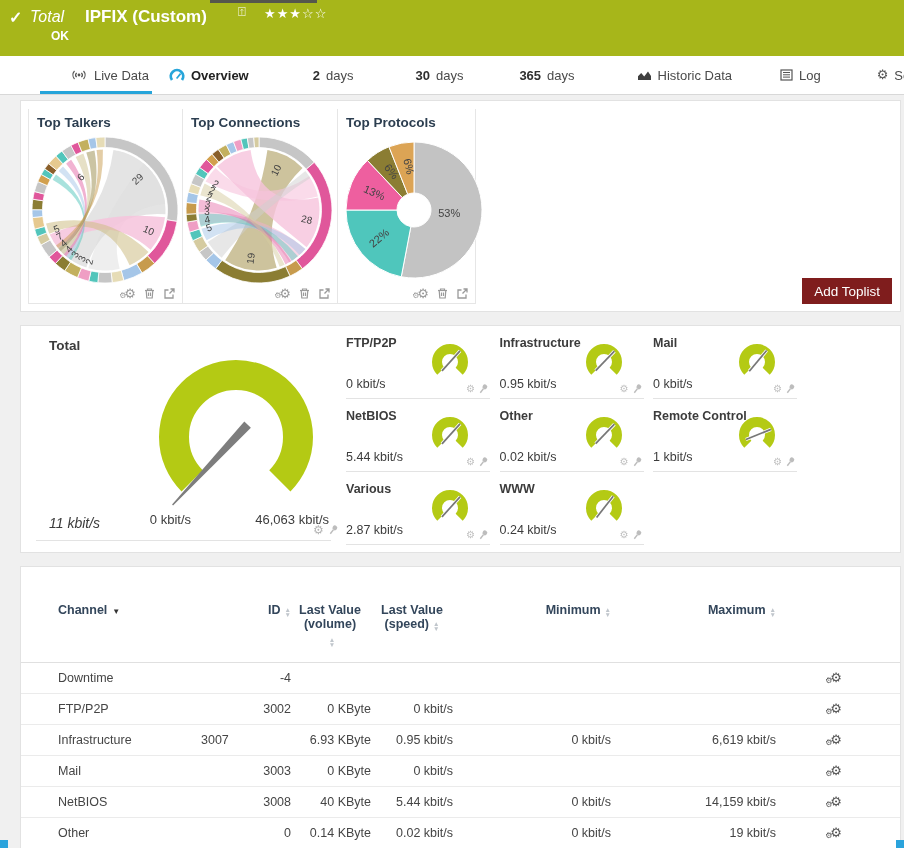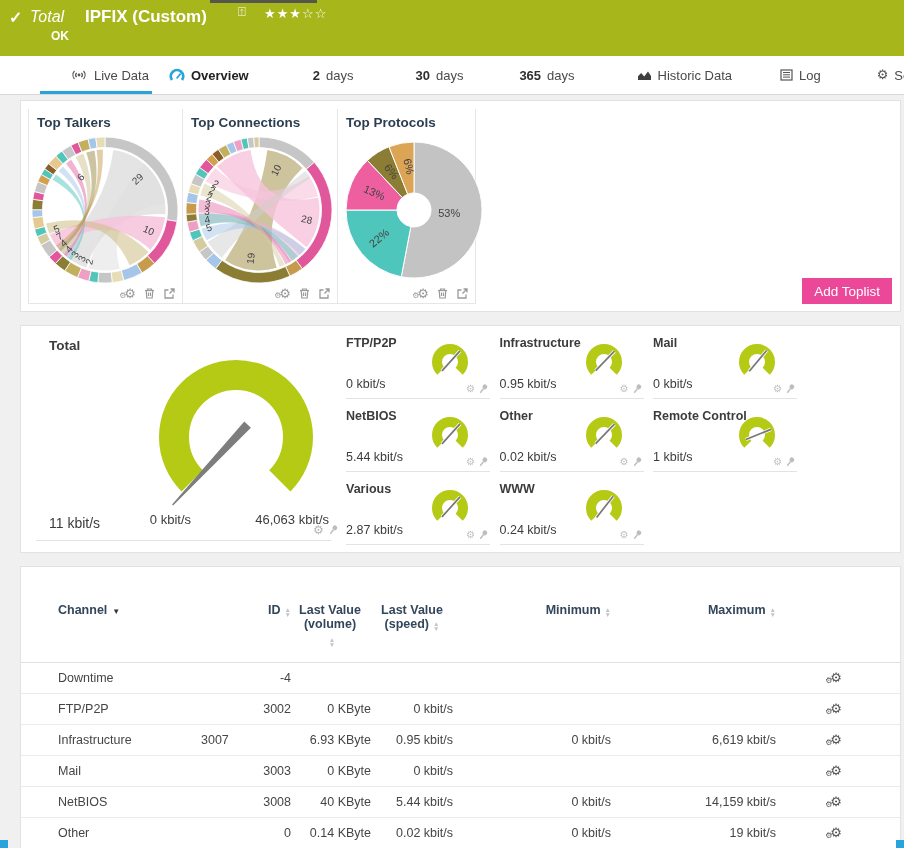--- a/index.html
+++ b/index.html
@@ -37,29 +37,29 @@
   .toplist-panel { position:absolute; top:8px; height:195px; border-left:1px solid #e6e6e6; border-bottom:1px solid #e6e6e6; }
   #panel-talkers { left:7px;  width:154px; }
   #panel-connections { left:161px; width:155px; }
   #panel-protocols { left:316px; width:139px; border-right:1px solid #e6e6e6; }
   .toplist-title { position:absolute; left:8px; top:6px; font-size:13.5px; font-weight:600; color:#2c3e50; white-space:nowrap; }
   .toplist-chart { position:absolute; left:1px; top:26px; }
   .toplist-icons { position:absolute; right:6px; bottom:3px; display:flex; align-items:center; gap:7px; }
   .icon-btn { cursor:pointer; display:inline-flex; align-items:center; }
   .dgear { position:relative; font-size:13px; color:#9a9a9a; line-height:12px; }
   .dgear i { position:absolute; left:-5px; bottom:-2px; font-size:8px; font-style:normal; }
-  .add-toplist { position:absolute; right:8px; bottom:7px; height:26px; padding:0 12px; background:#ec4899;
+  .add-toplist { position:absolute; right:8px; bottom:7px; height:26px; padding:0 12px; background:#7f1d1d;
                  color:#fff; font-size:13.5px; font-family:"Liberation Sans",sans-serif; border:none; cursor:pointer; }
 
   
   .total-label { position:absolute; left:28px; top:12px; font-size:13.5px; font-weight:600; color:#3c3c3c; }
   #gauge-total { position:absolute; left:100px; top:16px; }
   .scale-min { position:absolute; left:80px;  top:186px; width:90px;  text-align:right; font-size:13px; color:#3c3c3c; }
   .scale-max { position:absolute; left:196px; top:186px; width:112px; text-align:right; font-size:13px; color:#3c3c3c; }
-  .total-current { position:absolute; left:28px; top:189px; font-size:14px; color:#3c3c3c; }
+  .total-current { position:absolute; left:28px; top:189px; font-size:14px; color:#3c3c3c;font-style:italic; }
   .total-icons { position:absolute; left:292px; top:198px; display:flex; gap:4px; align-items:center; }
   .total-divider { position:absolute; left:15px; top:214px; width:295px; height:1px; background:#e3e3e3; }
   .mini-cell { position:absolute; width:144px; height:66px; border-bottom:1px solid #e3e3e3; }
   .mini-label { position:absolute; left:0; top:3px; font-size:12.5px; font-weight:600; color:#3c3c3c; white-space:nowrap; }
   .mini-value { position:absolute; left:0; top:44px; font-size:12.5px; color:#3c3c3c; }
   .mini-gauge { position:absolute; right:17px; top:8px; }
   .mini-icons { position:absolute; right:0; top:50px; display:flex; gap:3px; align-items:center; }
   .mini-gear { font-size:10px; color:#c0c0c0; line-height:10px; cursor:pointer; }
 
   

